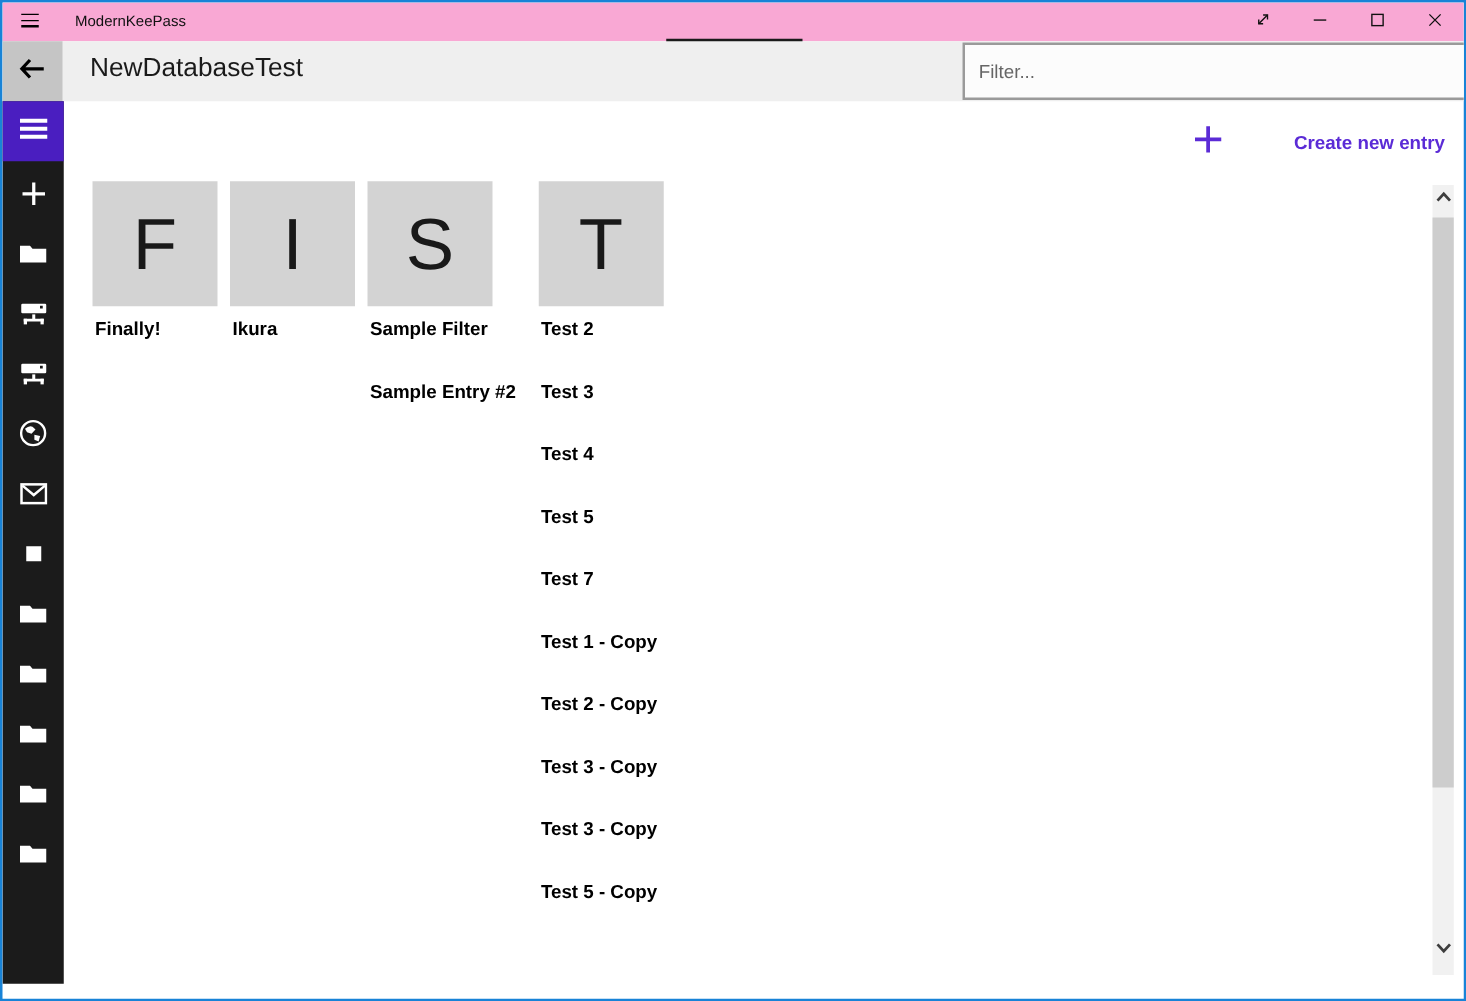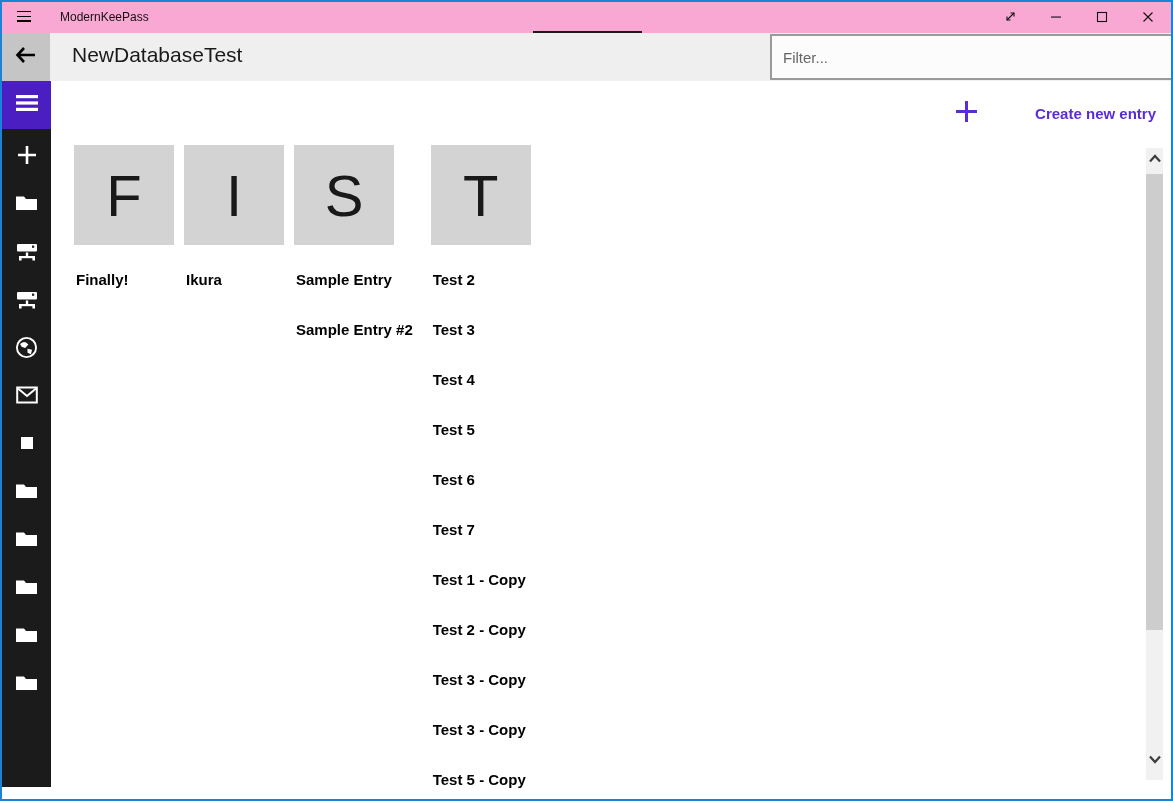--- a/index.html
+++ b/index.html
@@ -33,21 +33,21 @@
   .side-btn{width:49px;height:48px;display:flex;align-items:center;justify-content:center;cursor:pointer;}
   .side-btn.accent{background:#4A1EC0;margin-bottom:4px;}
   
   .create-btn{position:absolute;top:97px;right:15px;display:flex;align-items:center;gap:12px;
     color:#5B2BD6;cursor:pointer;}
   .create-btn .lbl{font-size:15px;font-weight:600;margin-left:44px;}
   .groups{position:absolute;left:72px;top:143px;display:flex;align-items:flex-start;}
   .group{margin-right:10px;min-width:100px;}
   .tile{width:100px;height:100px;background:#D3D3D3;display:flex;align-items:center;justify-content:center;
     font-size:58px;font-weight:300;color:#191919;cursor:pointer;}
-  .entries{margin-top:24px;}
+  .entries{margin-top:8px;}
   .entry{height:50px;box-sizing:border-box;padding:2px 8px 0 2px;font-size:15px;font-weight:700;
     color:#000;white-space:nowrap;cursor:pointer;}
   
   .scrollbar{position:absolute;right:8px;top:146px;width:17px;height:632px;background:#F1F1F1;}
   .scroll-thumb{position:absolute;left:0;top:26px;width:17px;height:456px;background:#CDCDCD;}
   .scroll-up{position:absolute;left:0;top:3px;width:17px;height:14px;display:flex;align-items:center;justify-content:center;}
   .scroll-down{position:absolute;left:0;bottom:14px;width:17px;height:14px;display:flex;align-items:center;justify-content:center;}
 </style>
 </head>
 <body>
@@ -221,32 +221,31 @@
       </div>
       <div class="group">
         <div class="tile">I</div>
         <div class="entries">
           <div class="entry">Ikura</div>
         </div>
       </div>
       <div class="group">
         <div class="tile">S</div>
         <div class="entries">
-          <div class="entry">Sample Entry</div>
+          <div class="entry">Sample Filter</div>
           <div class="entry">Sample Entry #2</div>
         </div>
       </div>
       <div class="group">
         <div class="tile">T</div>
         <div class="entries">
           <div class="entry">Test 2</div>
           <div class="entry">Test 3</div>
           <div class="entry">Test 4</div>
           <div class="entry">Test 5</div>
-          <div class="entry">Test 6</div>
           <div class="entry">Test 7</div>
           <div class="entry">Test 1 - Copy</div>
           <div class="entry">Test 2 - Copy</div>
           <div class="entry">Test 3 - Copy</div>
           <div class="entry">Test 3 - Copy</div>
           <div class="entry">Test 5 - Copy</div>
         </div>
       </div>
     </div>
 

